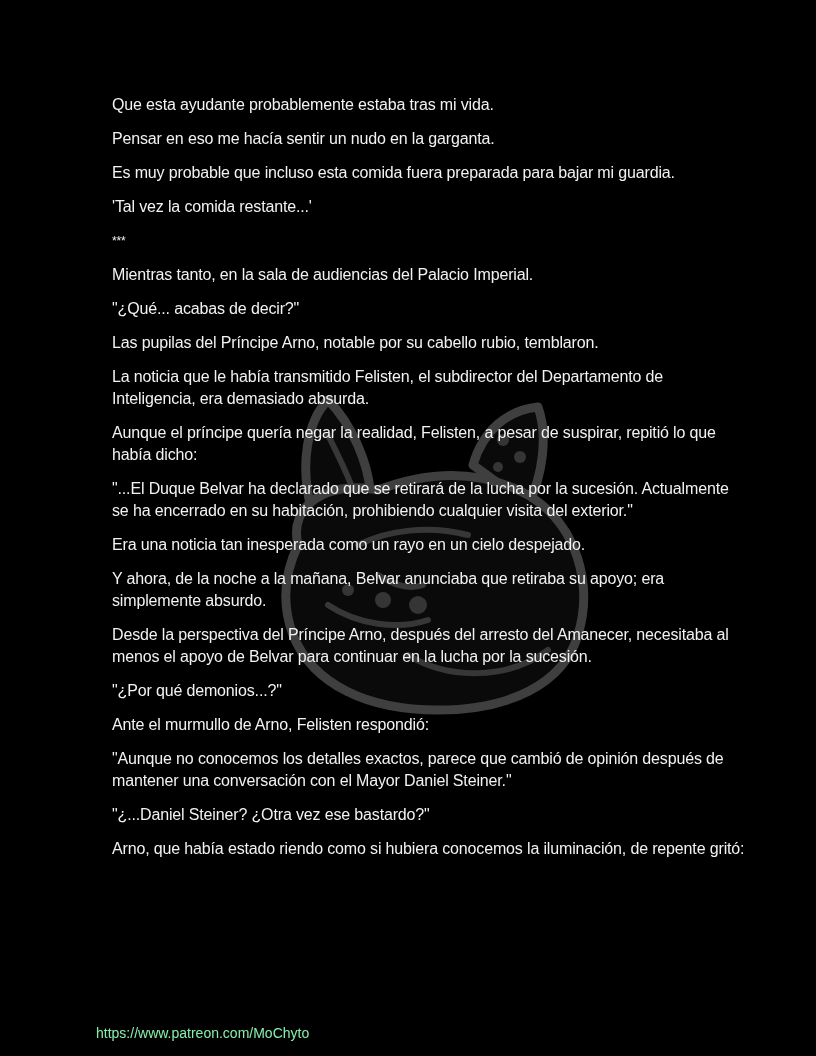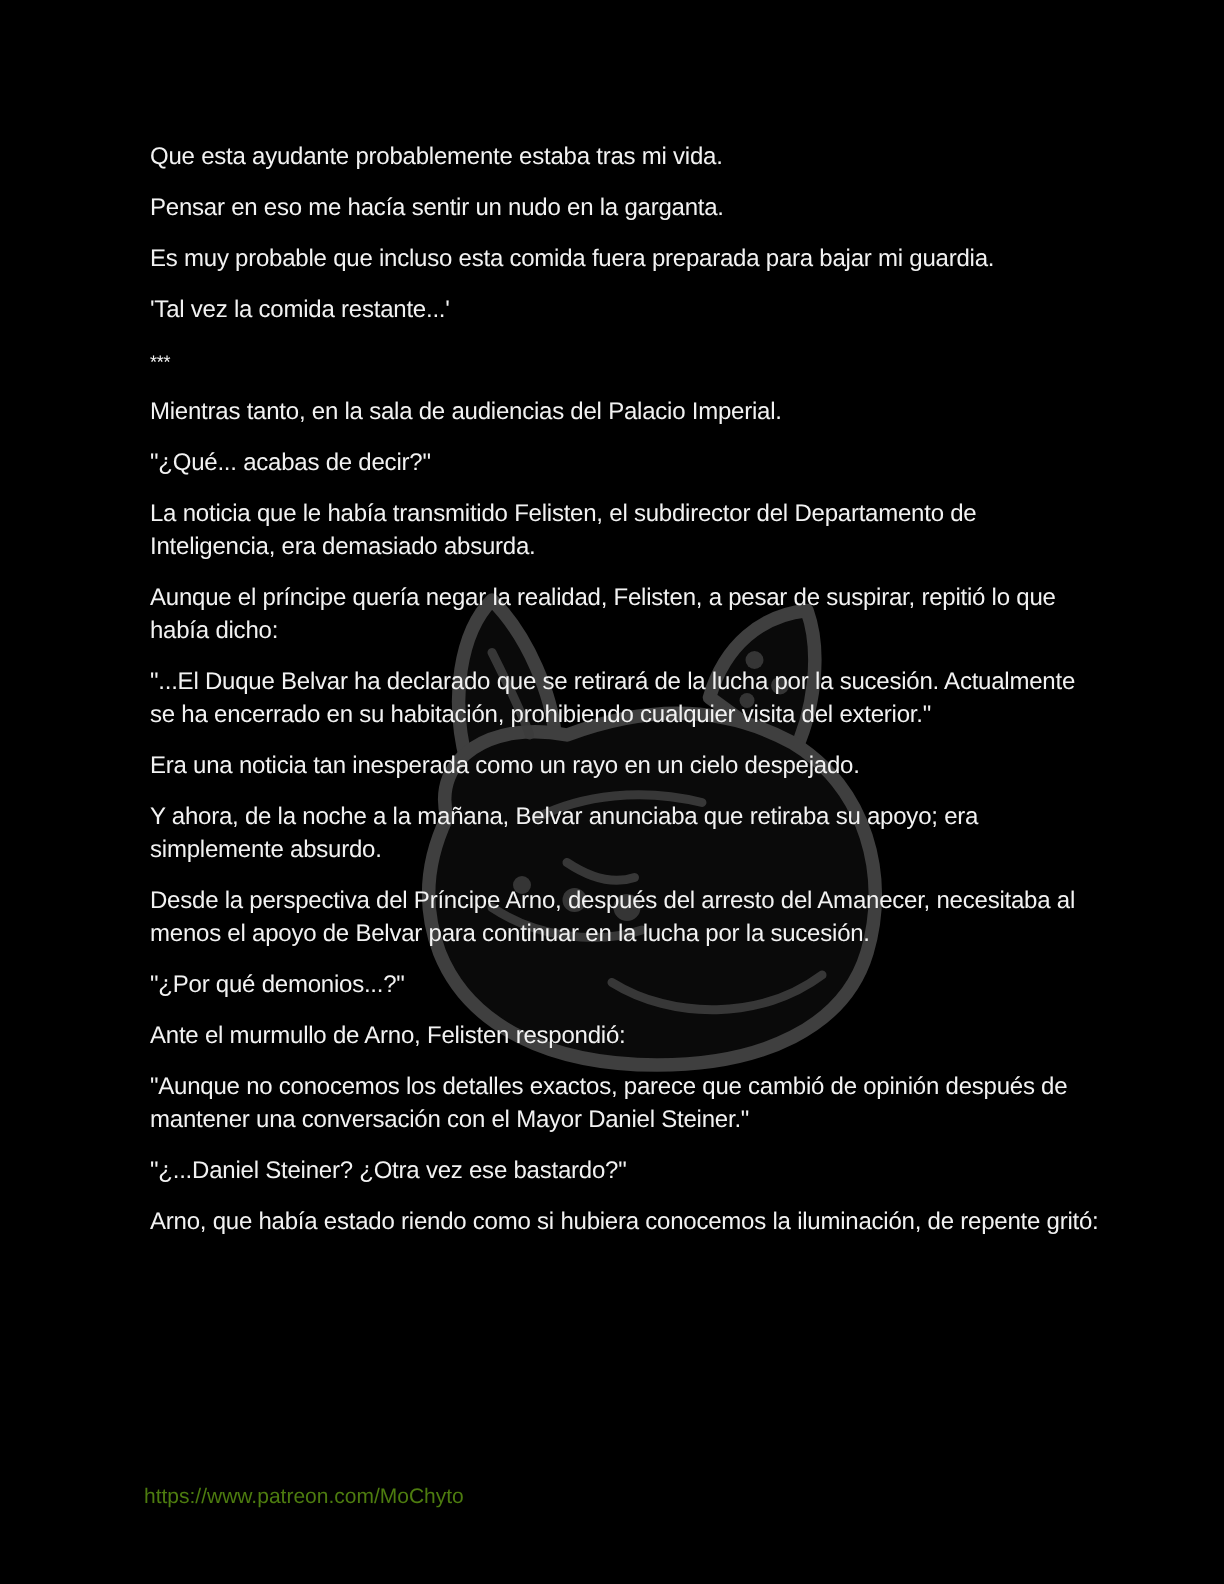--- a/index.html
+++ b/index.html
@@ -19,38 +19,38 @@
       position: absolute;
       left: 258px;
       top: 395px;
       width: 350px;
       height: 320px;
       z-index: 0;
       pointer-events: none;
     }
     .content {
       position: absolute;
-      left: 100px;
+      left: 112px;
       top: 94px;
       width: 634px;
       z-index: 1;
     }
     .para {
       margin: 0 0 12px 0;
       font-size: 16px;
       line-height: 22px;
       letter-spacing: -0.15px;
     }
     .footer-link {
       position: absolute;
       left: 96px;
-      top: 988px;
+      top: 1024px;
       font-size: 14px;
       line-height: 18px;
-      color: #4d7c0f;
+      color: #86efac;
       text-decoration: none;
       z-index: 1;
     }
   </style>
 </head>
 <body>
 
 <svg class="watermark" viewBox="0 0 350 320" xmlns="http://www.w3.org/2000/svg">
   <g fill="#0c0c0c" stroke="#4a4a4a" stroke-width="9" stroke-linejoin="round" stroke-linecap="round" opacity="0.85">
 
@@ -78,20 +78,21 @@
 </svg>
 
 <main class="content">
   <p class="para">Que esta ayudante probablemente estaba tras mi vida.</p>
   <p class="para">Pensar en eso me hacía sentir un nudo en la garganta.</p>
   <p class="para">Es muy probable que incluso esta comida fuera preparada para bajar mi guardia.</p>
   <p class="para">'Tal vez la comida restante...'</p>
   <p class="para" style="font-size:12px;">***</p>
   <p class="para">Mientras tanto, en la sala de audiencias del Palacio Imperial.</p>
   <p class="para">"¿Qué... acabas de decir?"</p>
+  <p class="para">Las pupilas del Príncipe Arno, notable por su cabello rubio, temblaron.</p>
   <p class="para">La noticia que le había transmitido Felisten, el subdirector del Departamento de Inteligencia, era demasiado absurda.</p>
   <p class="para">Aunque el príncipe quería negar la realidad, Felisten, a pesar de suspirar, repitió lo que había dicho:</p>
   <p class="para">"...El Duque Belvar ha declarado que se retirará de la lucha por la sucesión. Actualmente se ha encerrado en su habitación, prohibiendo cualquier visita del exterior."</p>
   <p class="para">Era una noticia tan inesperada como un rayo en un cielo despejado.</p>
   <p class="para">Y ahora, de la noche a la mañana, Belvar anunciaba que retiraba su apoyo; era simplemente absurdo.</p>
   <p class="para">Desde la perspectiva del Príncipe Arno, después del arresto del Amanecer, necesitaba al menos el apoyo de Belvar para continuar en la lucha por la sucesión.</p>
   <p class="para">"¿Por qué demonios...?"</p>
   <p class="para">Ante el murmullo de Arno, Felisten respondió:</p>
   <p class="para">"Aunque no conocemos los detalles exactos, parece que cambió de opinión después de mantener una conversación con el Mayor Daniel Steiner."</p>
   <p class="para">"¿...Daniel Steiner? ¿Otra vez ese bastardo?"</p>

